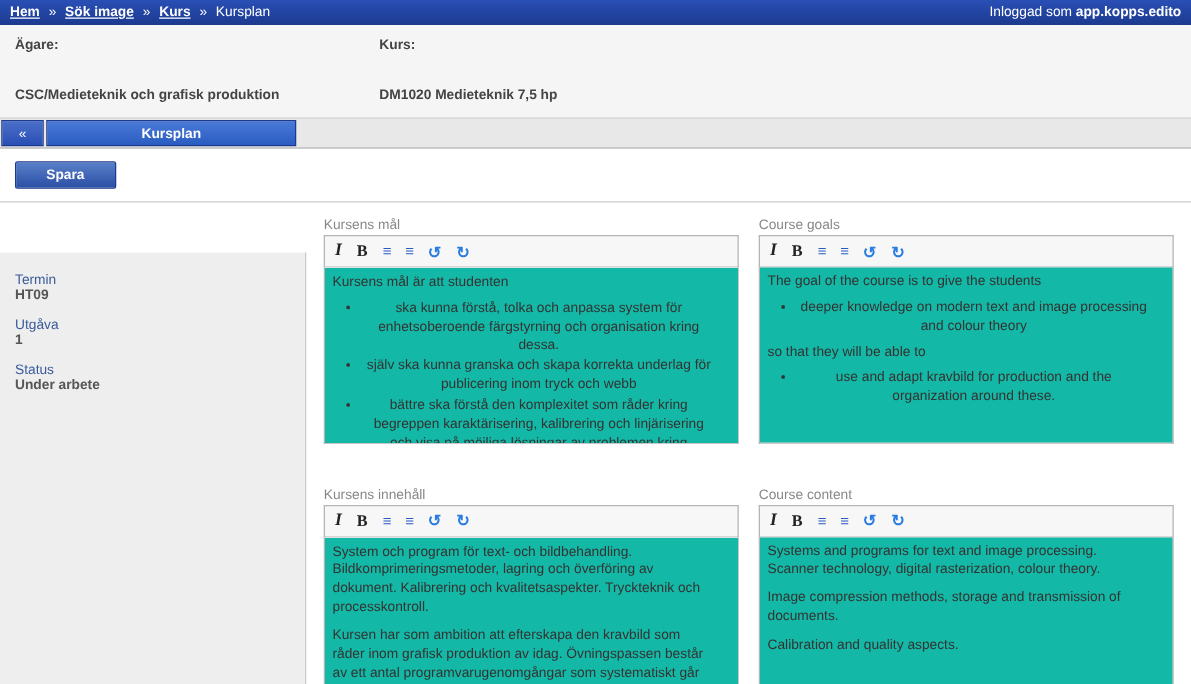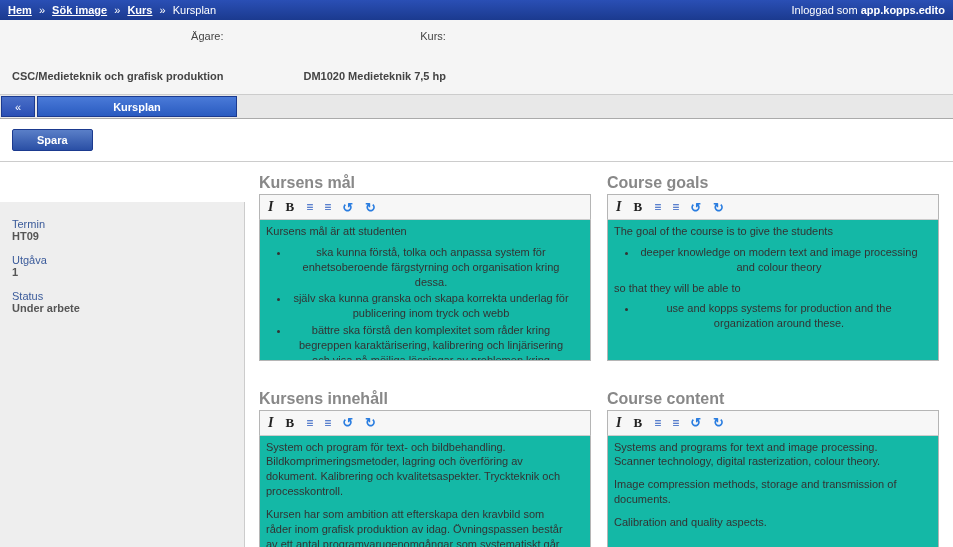--- a/index.html
+++ b/index.html
@@ -27,21 +27,21 @@
   }
   .breadcrumb .sep { margin: 0 4px; }
   .logged-in b { font-weight: bold; }
   .info-bar {
     background: #f5f5f5;
     padding: 10px 12px 12px 12px;
     display: flex;
     gap: 80px;
     border-bottom: 1px solid #ccc;
   }
-  .info-block .label { font-weight: normal; color: #444; text-align: right; }
+  .info-block .label { font-weight: bold; color: #444; }
   .info-block .value { font-weight: bold; color: #444; margin-top: 28px; }
   .tab-row {
     background: #e8e8e8;
     display: flex;
     align-items: stretch;
     height: 24px;
     border-bottom: 1px solid #aaa;
   }
   .tab-back {
     width: 34px;
@@ -96,23 +96,22 @@
   .content {
     flex: 1;
     padding: 12px 14px;
     display: grid;
     grid-template-columns: 1fr 1fr;
     gap: 10px 16px;
   }
   .editor-box { }
   .editor-label {
     color: #888;
-    font-size: 16px;
+    font-size: 11px;
     margin-bottom: 2px;
-    font-weight: bold;
   }
   .toolbar {
     border: 1px solid #b5b5b5;
     border-bottom: 1px solid #ccc;
     background: #f7f7f7;
     padding: 3px 6px;
     display: flex;
     gap: 8px;
     align-items: center;
   }
@@ -234,21 +233,21 @@
         <span class="tb-btn redo">↻</span>
       </div>
       <div class="editor-area-wrap">
         <div class="editor-area">
           <span>The goal of the course is to give the students</span>
           <ul>
             <li>deeper knowledge on modern text and image processing and colour theory</li>
           </ul>
           <span>so that they will be able to</span>
           <ul>
-            <li>use and kopps systems for production and the organization around these.</li>
+            <li>use and adapt kravbild for production and the organization around these.</li>
           </ul>
         </div>
       </div>
     </div>
 
     <div class="editor-box editor-tall">
       <div class="editor-label">Kursens innehåll</div>
       <div class="toolbar">
         <span class="tb-btn italic">I</span>
         <span class="tb-btn bold">B</span>

